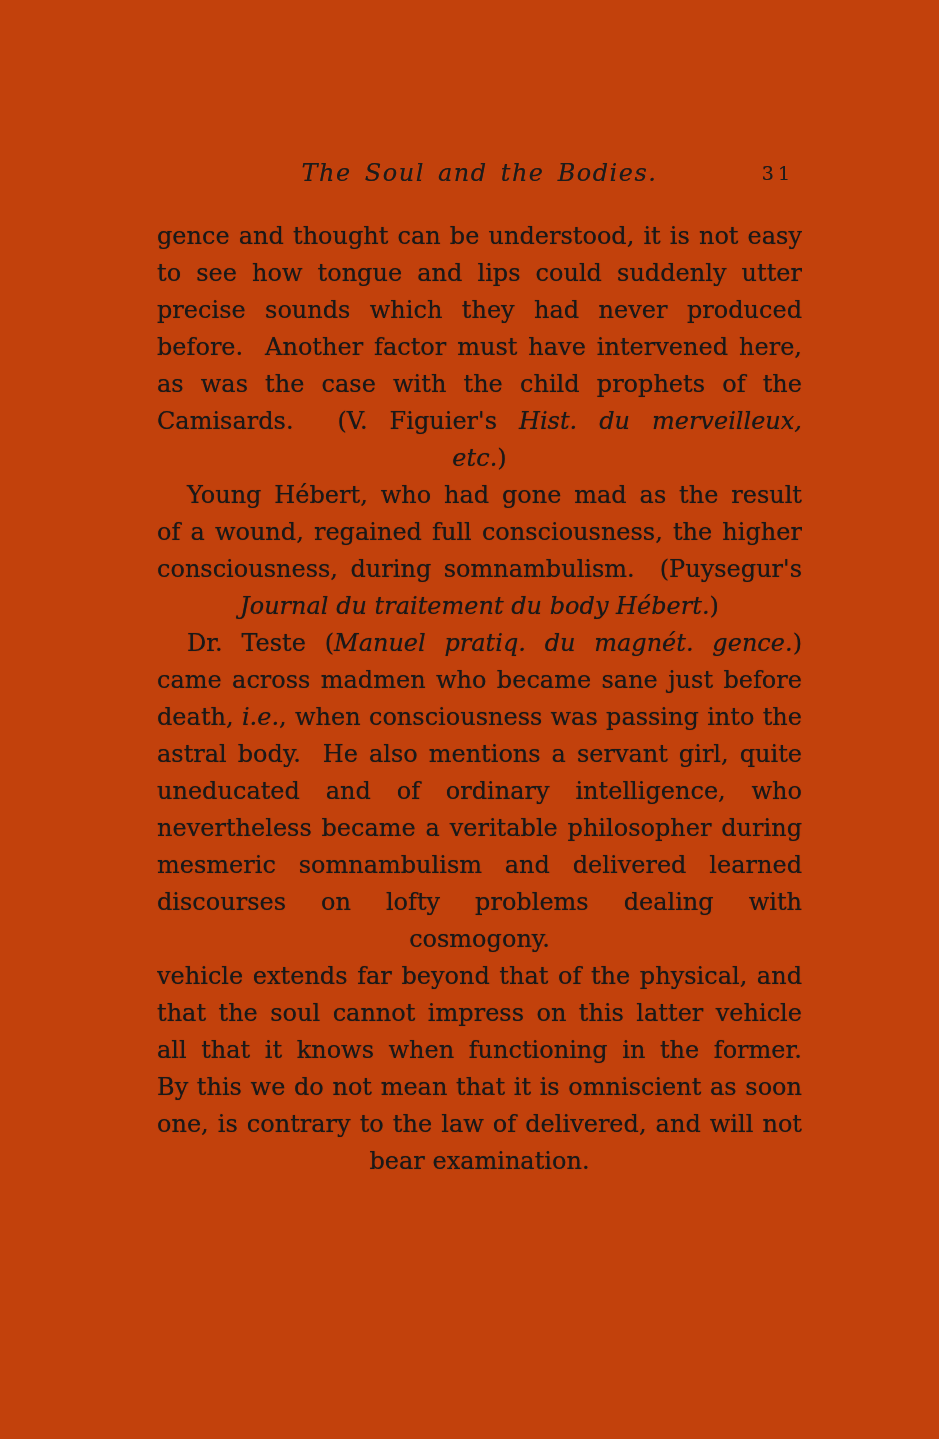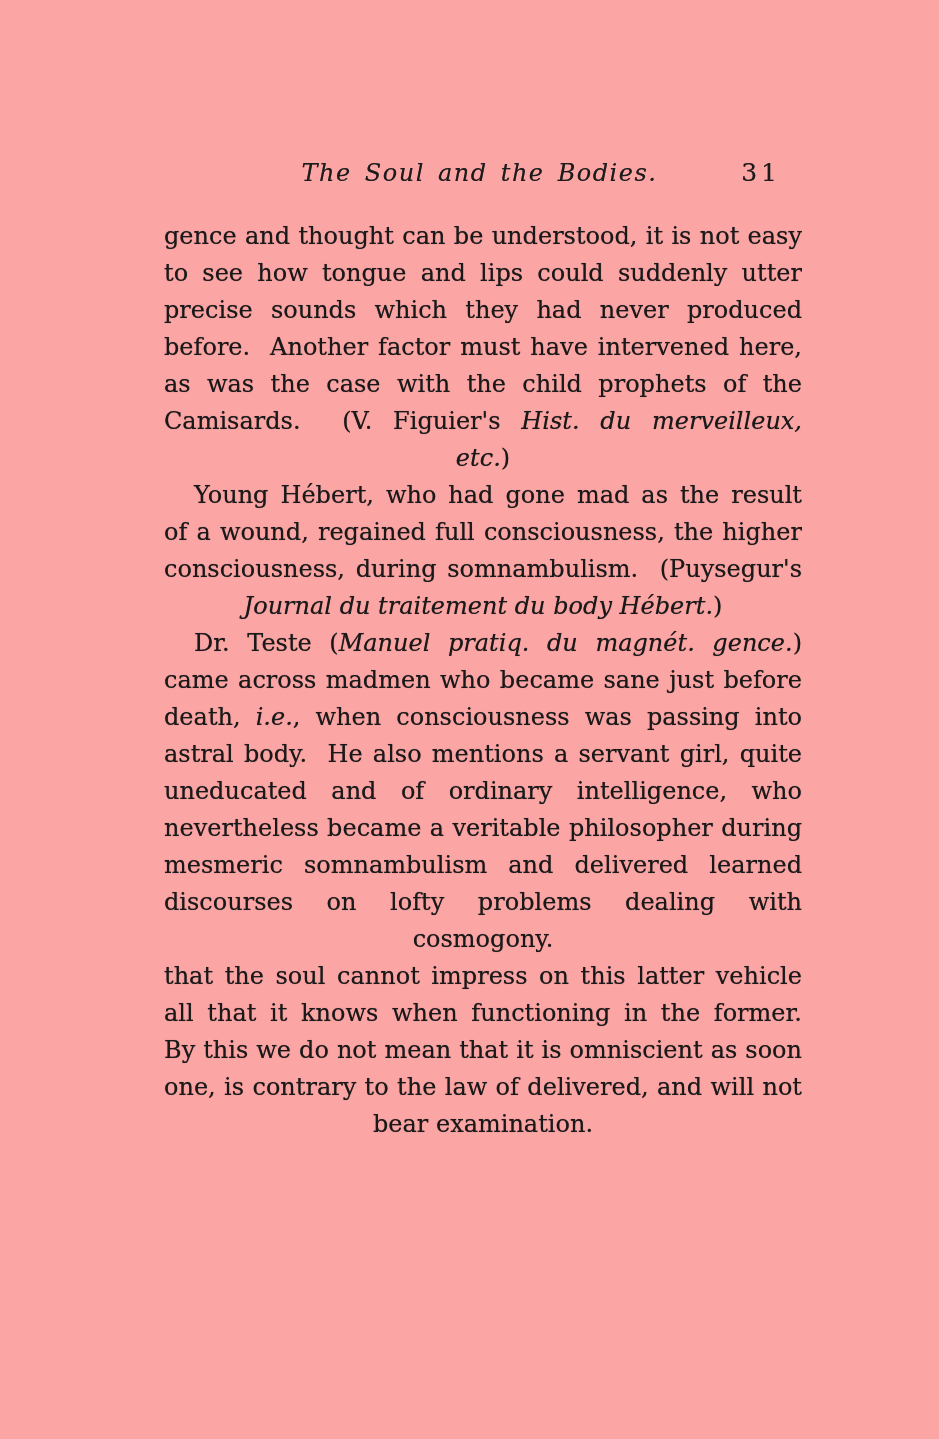--- a/index.html
+++ b/index.html
@@ -1,20 +1,20 @@
 <!DOCTYPE html>
 <html><head>
 <meta charset="utf-8">
 <style>
   html,body { margin:0; padding:0; background:#ffffff; }
   .page {
     position: relative;
     width: 939px;
     height: 1439px;
-    background: #fca5a5;
+    background: #c2410c;
     overflow: hidden;
     font-family: "DejaVu Serif", "Liberation Serif", serif;
     color: #191919;
   }
   .text-block {
     position: absolute;
     left: 157px;
     top: 156px;
     width: 645px;
   }
@@ -28,32 +28,31 @@
     text-align: center;
     font-style: italic;
     font-size: 24px;
     letter-spacing: 1.5px;
     word-spacing: 4px;
     color: #1c1c1c;
     text-shadow: 0 0 0.6px rgba(20,20,20,.55);
   }
   .page-number {
     position: absolute;
-    right: 21px;
+    right: 8px;
     top: 0;
-    font-size: 25px;
+    font-size: 19px;
     letter-spacing: 4px;
     color: #1c1c1c;
     text-shadow: 0 0 0.6px rgba(20,20,20,.55);
   }
   .page-body {
     margin-top: 28px;
     font-size: 24px;
     text-shadow: 0 0 0.7px rgba(15,15,15,.6);
-    margin-left: 7px;
   }
   .paragraph { margin: 0; }
   .line {
     height: 37px;
     line-height: 37px;
     white-space: normal;
     overflow: hidden;
     text-align: center;
   }
   .line.fill {
@@ -93,20 +92,21 @@
           <div class="line fill"><span>came across madmen who became sane just before</span></div>
           <div class="line fill"><span>death, </span><span class="it">i.e.</span><span>, when consciousness was passing into the</span></div>
           <div class="line fill"><span>astral body.&nbsp; He also mentions a servant girl, quite</span></div>
           <div class="line fill"><span>uneducated and of ordinary intelligence, who</span></div>
           <div class="line fill"><span>nevertheless became a veritable philosopher during</span></div>
           <div class="line fill"><span>mesmeric somnambulism and delivered learned</span></div>
           <div class="line fill"><span>discourses on lofty problems dealing with</span></div>
           <div class="line"><span>cosmogony.</span></div>
         </div>
         <div class="paragraph">
+          <div class="line fill"><span>vehicle extends far beyond that of the physical, and</span></div>
           <div class="line fill"><span>that the soul cannot impress on this latter vehicle</span></div>
           <div class="line fill"><span>all that it knows when functioning in the former.</span></div>
           <div class="line fill"><span>By this we do not mean that it is omniscient as soon</span></div>
           <div class="line fill"><span>one, is contrary to the law of delivered, and will not</span></div>
           <div class="line"><span>bear examination.</span></div>
         </div>
       </div>
   </div>
 </div>
 

